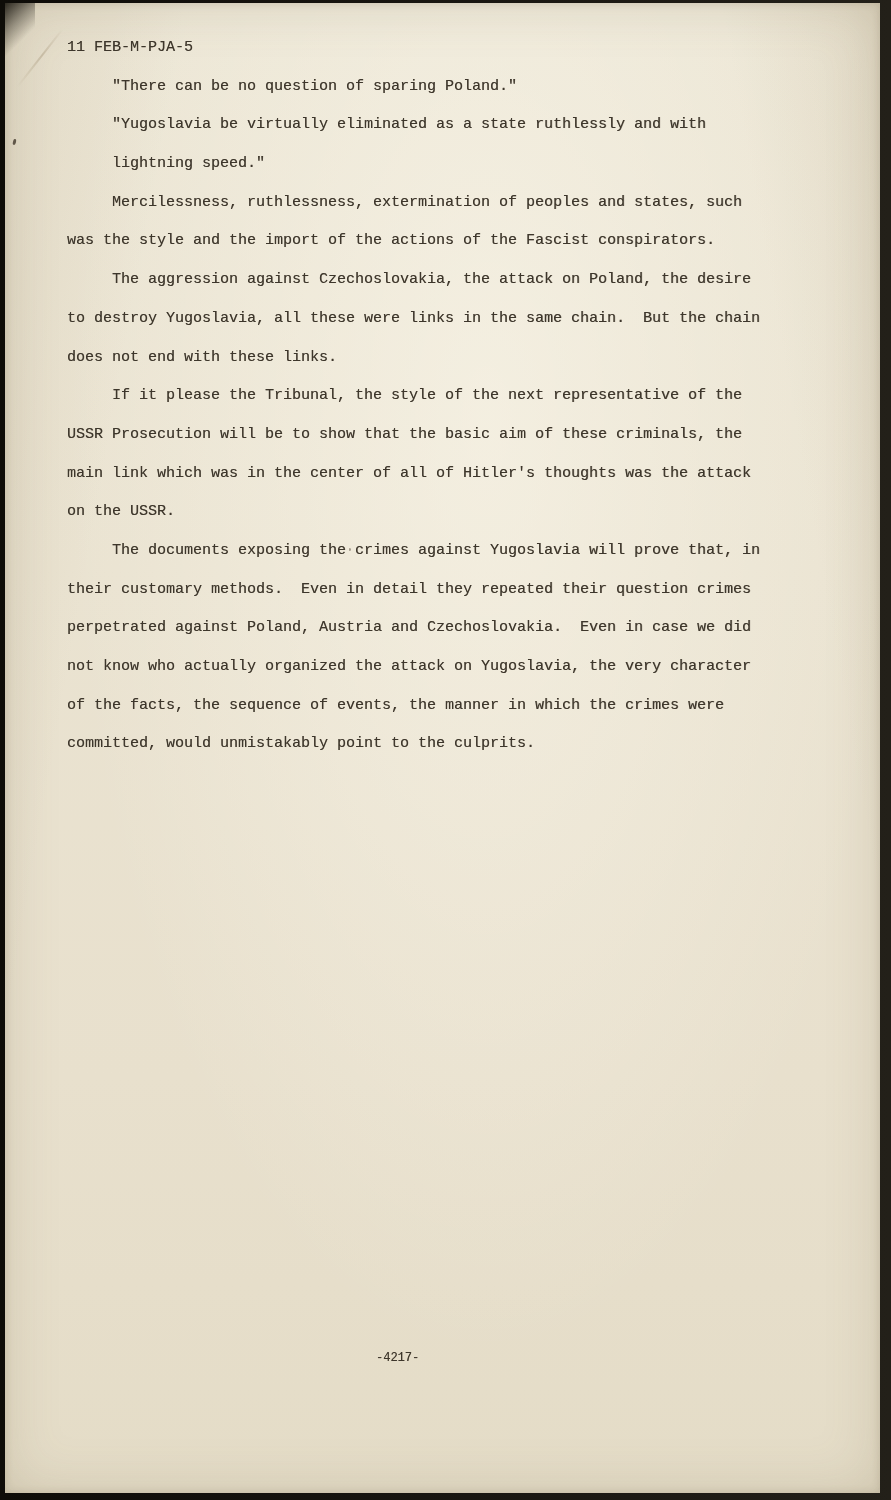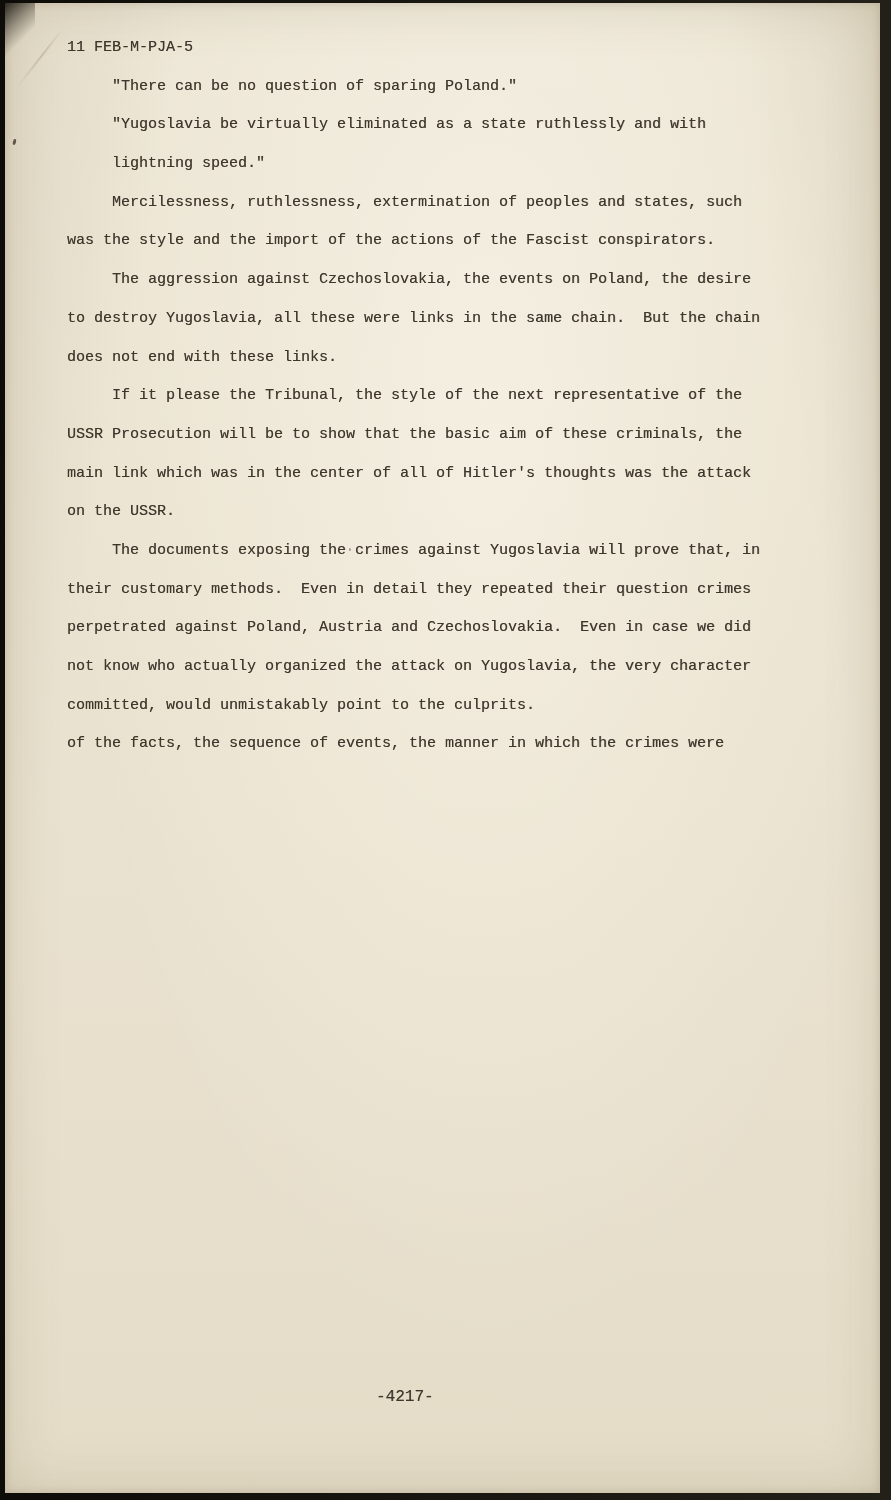--- a/index.html
+++ b/index.html
@@ -57,24 +57,24 @@
     line-height: 38.7px;
     text-shadow: 0.3px 0.4px 0.6px rgba(58, 49, 38, 0.55);
     letter-spacing: 0px;
   }
   .line {
     white-space: pre;
     height: 38.7px;
   }
   .page-number {
     position: absolute;
-    top: 1381px;
+    top: 1342px;
     left: 371px;
     color: #3d362b;
-    font-size: 16px;
+    font-size: 12px;
     line-height: 26px;
     white-space: pre;
     text-shadow: 0.3px 0.4px 0.6px rgba(58, 49, 38, 0.55);
   }
   .ink-speck {
     position: absolute;
     background: rgba(62, 52, 40, 0.78);
     border-radius: 40% 60% 55% 45%;
     pointer-events: none;
   }
@@ -91,30 +91,30 @@
     <div class="ink-speck speck-1"></div>
     <div class="ink-speck speck-2"></div>
 
     <div class="typed-block">
       <div class="line">11 FEB-M-PJA-5</div>
       <div class="line">     "There can be no question of sparing Poland."</div>
       <div class="line">     "Yugoslavia be virtually eliminated as a state ruthlessly and with</div>
       <div class="line">     lightning speed."</div>
       <div class="line">     Mercilessness, ruthlessness, extermination of peoples and states, such</div>
       <div class="line">was the style and the import of the actions of the Fascist conspirators.</div>
-      <div class="line">     The aggression against Czechoslovakia, the events on Poland, the desire</div>
+      <div class="line">     The aggression against Czechoslovakia, the attack on Poland, the desire</div>
       <div class="line">to destroy Yugoslavia, all these were links in the same chain.  But the chain</div>
       <div class="line">does not end with these links.</div>
       <div class="line">     If it please the Tribunal, the style of the next representative of the</div>
       <div class="line">USSR Prosecution will be to show that the basic aim of these criminals, the</div>
       <div class="line">main link which was in the center of all of Hitler's thoughts was the attack</div>
       <div class="line">on the USSR.</div>
       <div class="line">     The documents exposing the crimes against Yugoslavia will prove that, in</div>
       <div class="line">their customary methods.  Even in detail they repeated their question crimes</div>
       <div class="line">perpetrated against Poland, Austria and Czechoslovakia.  Even in case we did</div>
       <div class="line">not know who actually organized the attack on Yugoslavia, the very character</div>
+      <div class="line">of the facts, the sequence of events, the manner in which the crimes were</div>
       <div class="line">committed, would unmistakably point to the culprits.</div>
-      <div class="line">of the facts, the sequence of events, the manner in which the crimes were</div>
     </div>
 
     <div class="page-number">-4217-</div>
   </div>
 </div>
 
 </body></html>

